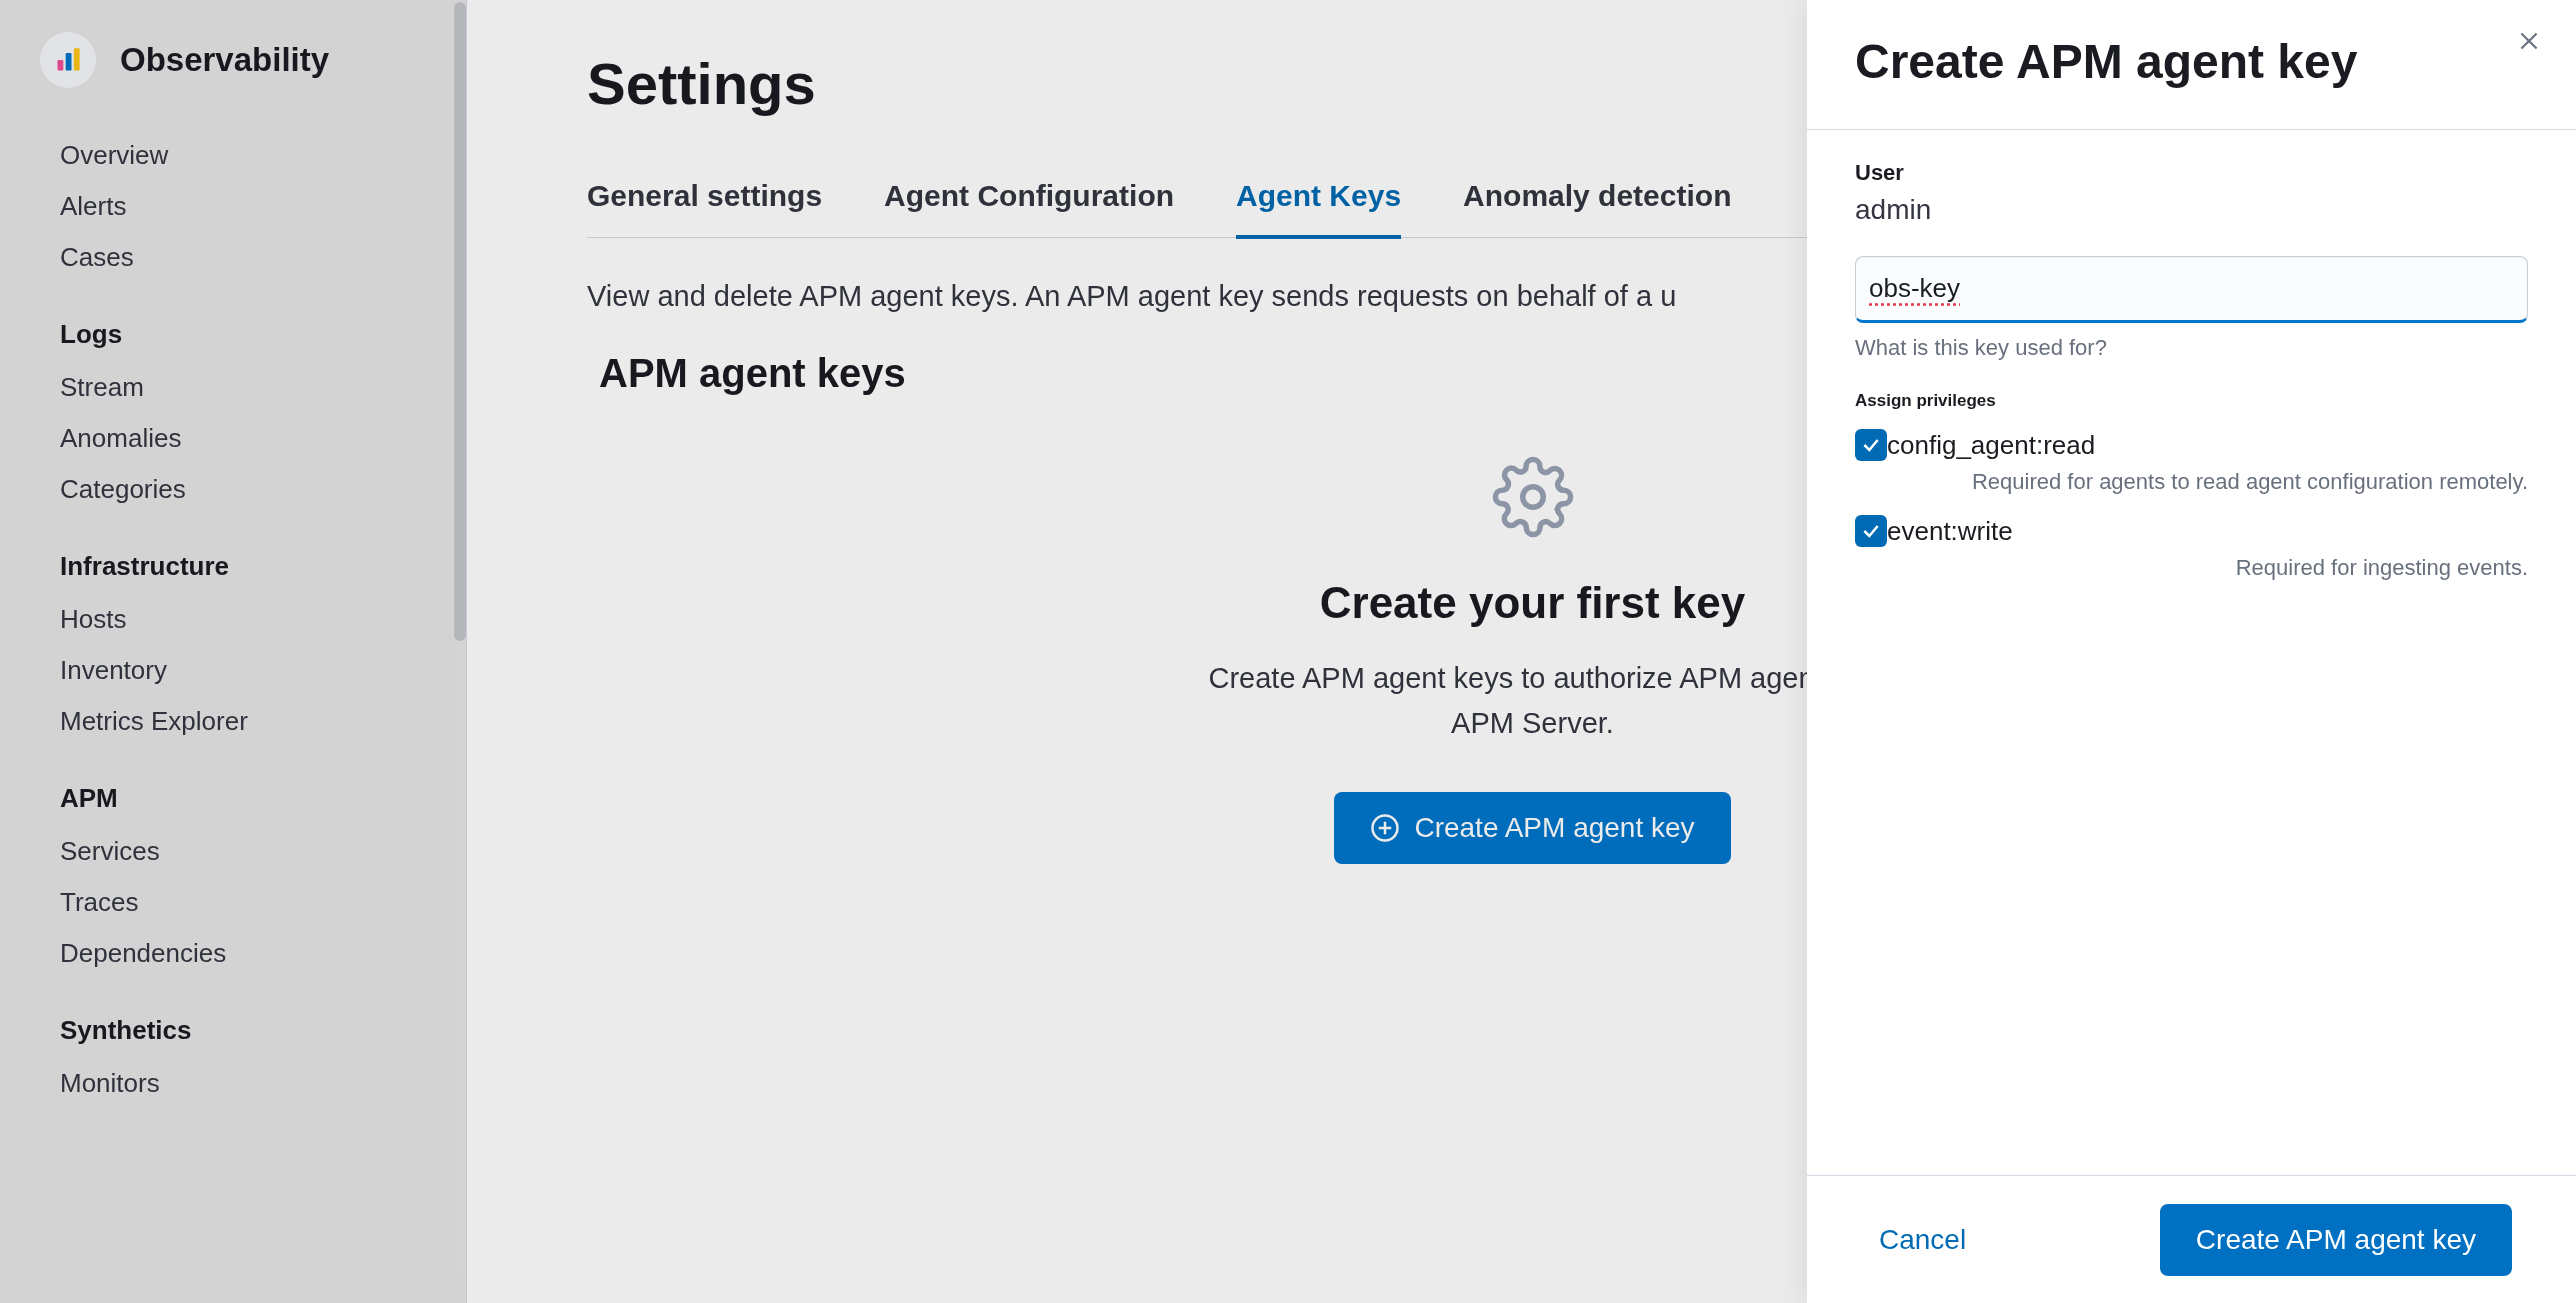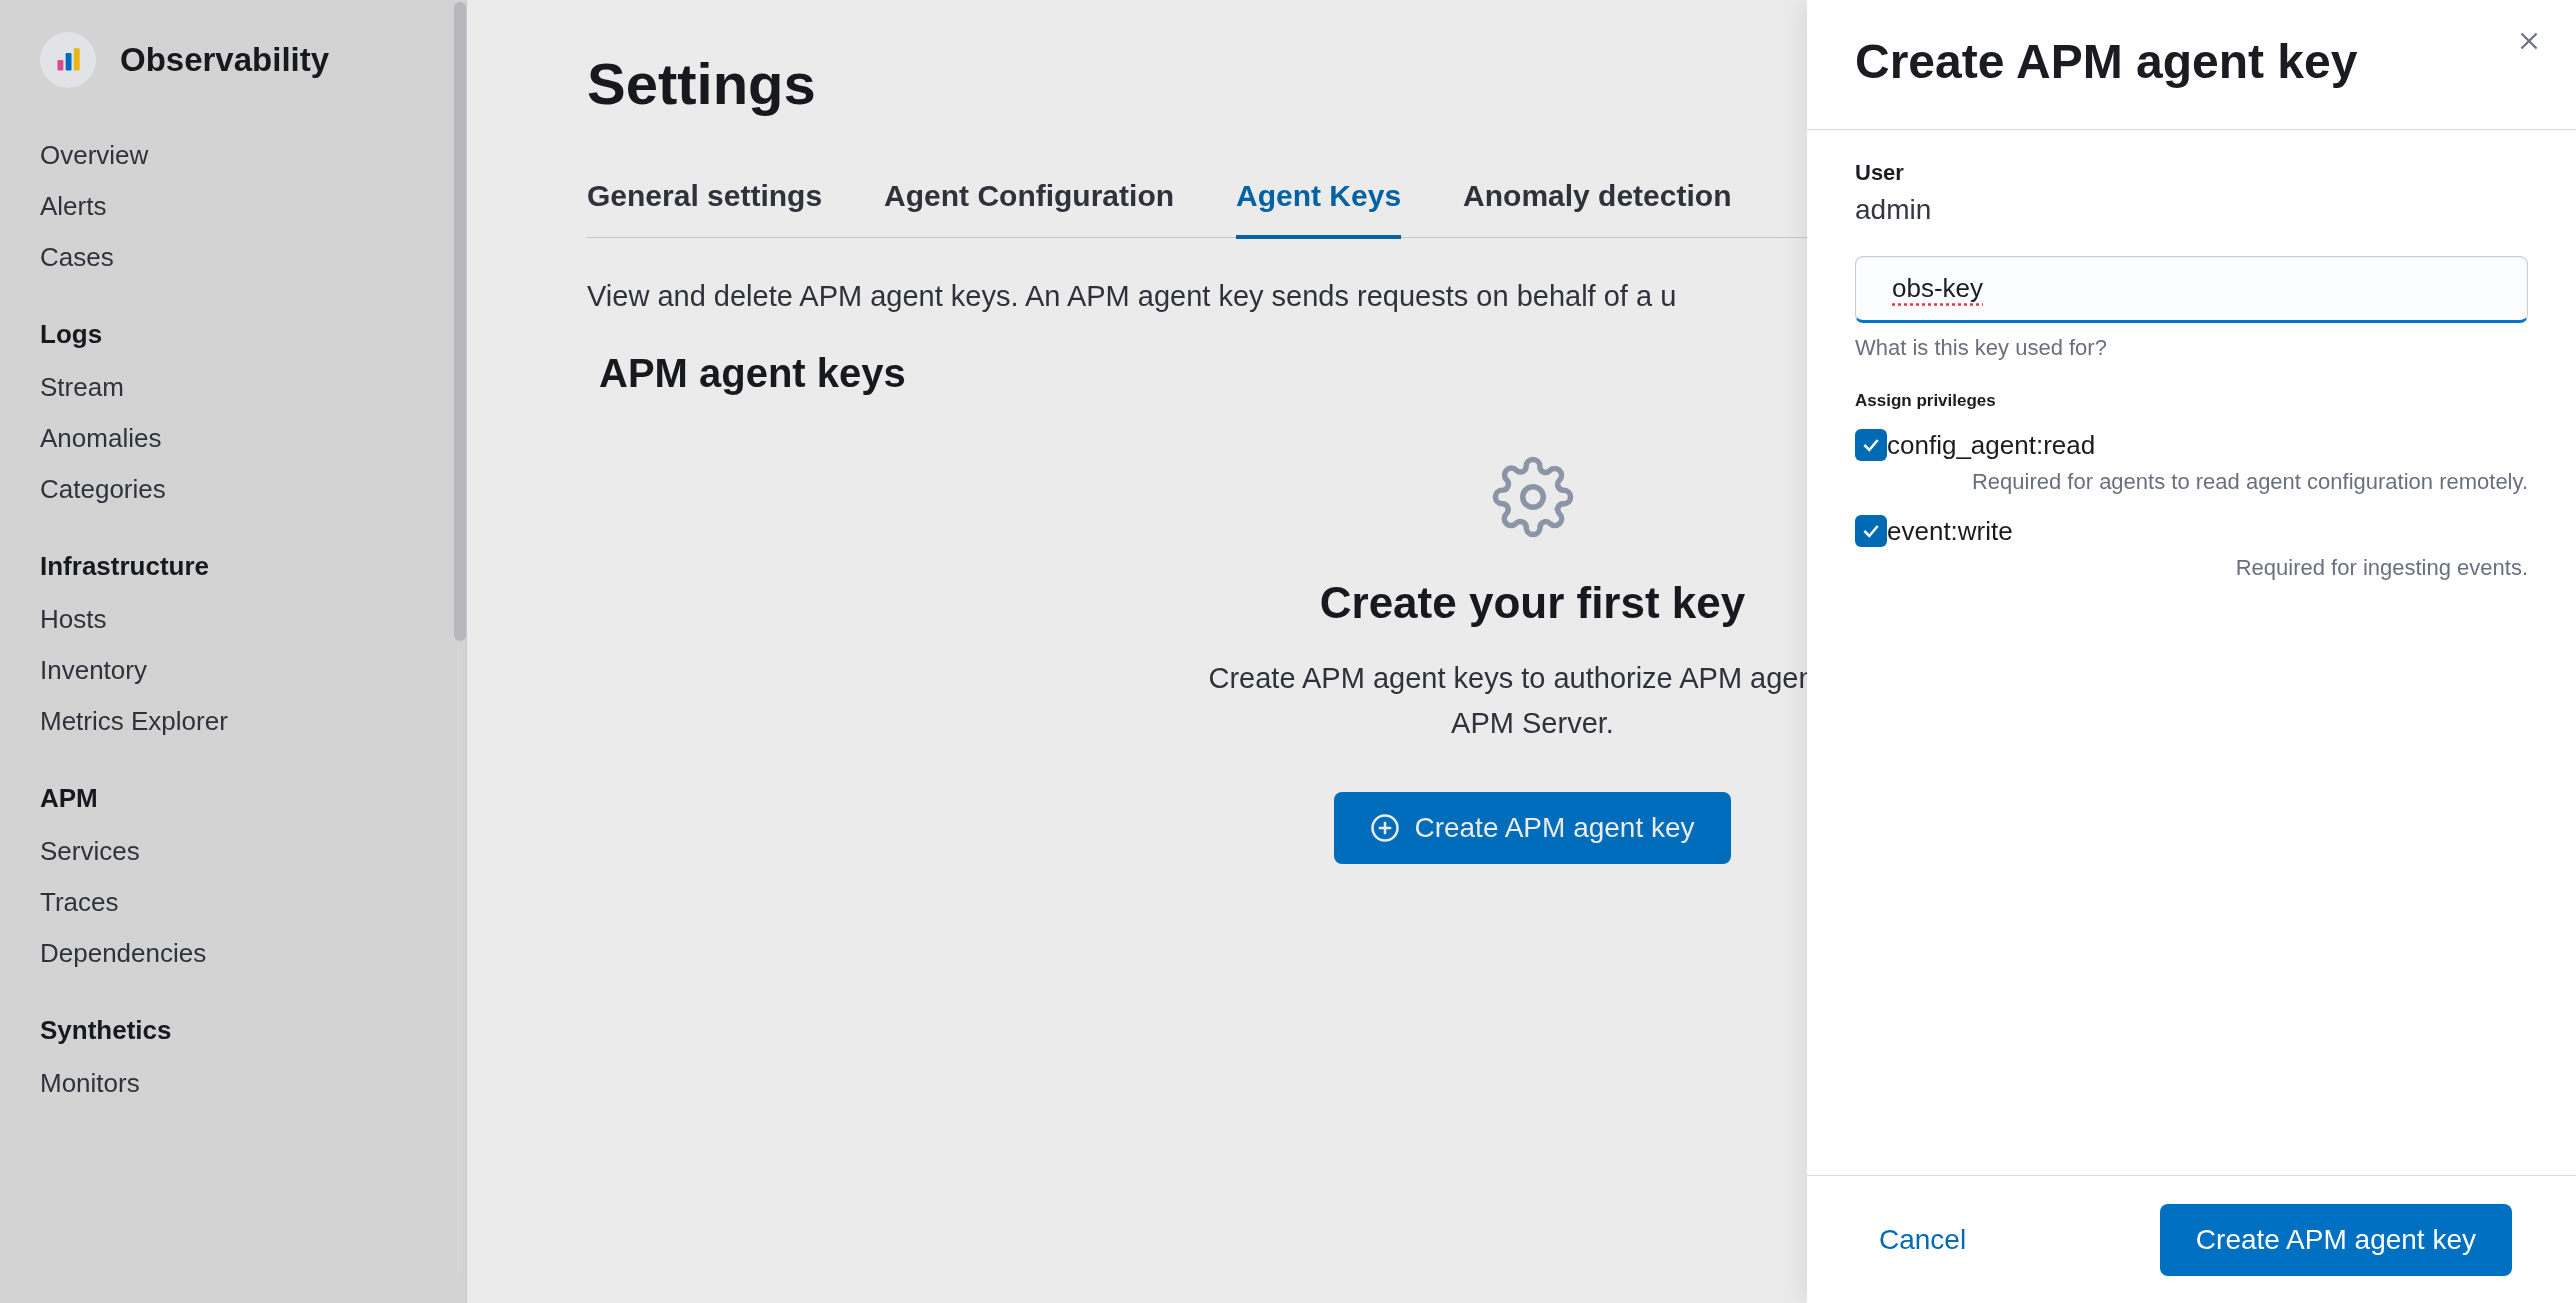--- a/index.html
+++ b/index.html
@@ -50,21 +50,21 @@
     background: #f5f7fa;
     display: flex;
     align-items: center;
     justify-content: center;
   }
   .brand-icon svg { width: 28px; height: 28px; }
   .brand-title {
     font-size: 33px;
     font-weight: 700;
   }
-  .nav-group { padding: 18px 40px; }
+  .nav-group { padding: 18px 60px; }
   .nav-heading {
     font-size: 26px;
     font-weight: 700;
     margin-bottom: 12px;
   }
   .nav-item {
     display: block;
     font-size: 26px;
     font-weight: 400;
     color: #343741;
@@ -215,21 +215,21 @@
   }
   .form-label.link { color: #006bb4; }
   .form-value {
     font-size: 28px;
     font-weight: 400;
     color: #343741;
   }
   .form-input {
     width: 100%;
     font-size: 26px;
-    padding: 16px 36px;
+    padding: 16px 13px;
     border: 1px solid #c9cdd6;
     border-bottom: 3px solid #07c;
     border-radius: 8px;
     background: #fbfcfd;
     box-shadow: 0 1px 2px rgba(0,0,0,0.05) inset;
     outline: none;
   }
   .input-typed {
     text-decoration: underline;
     text-decoration-style: dotted;

